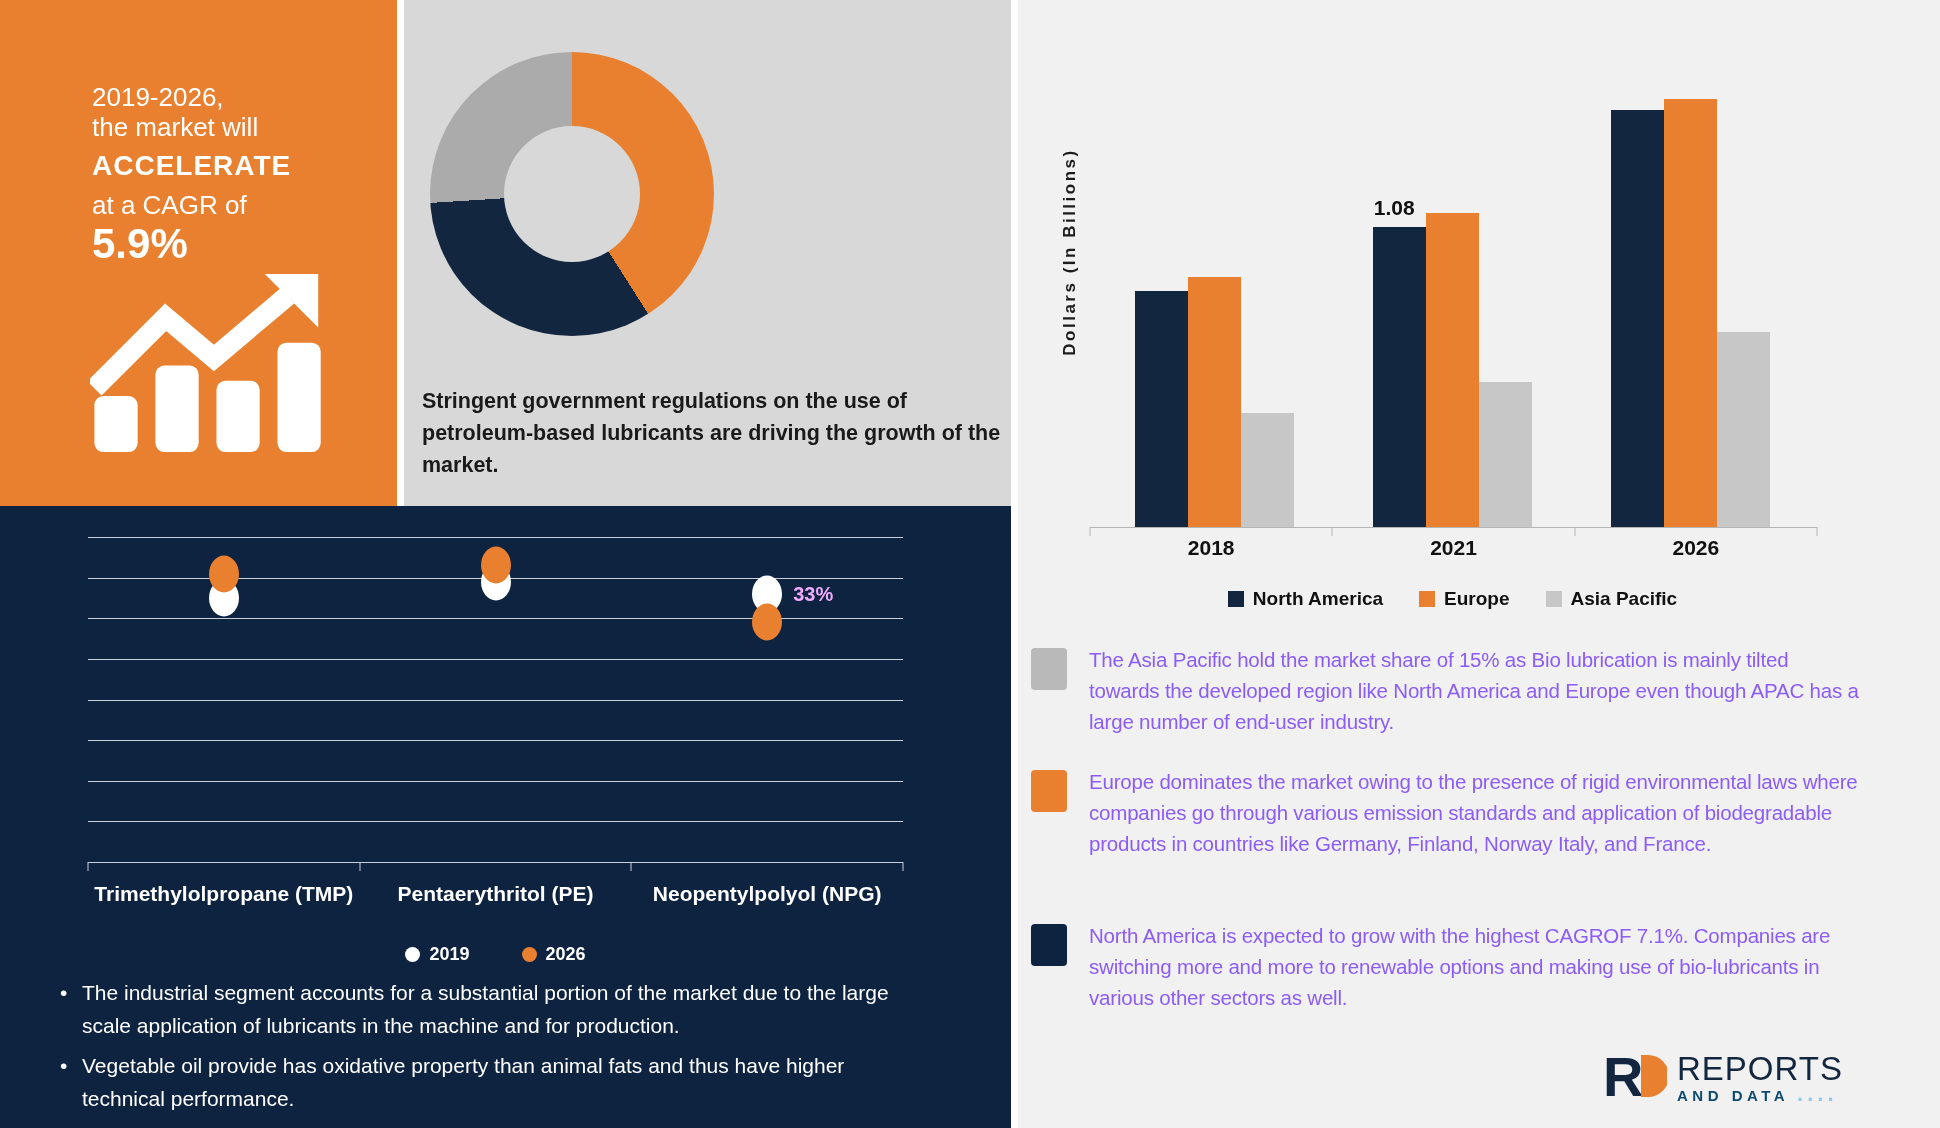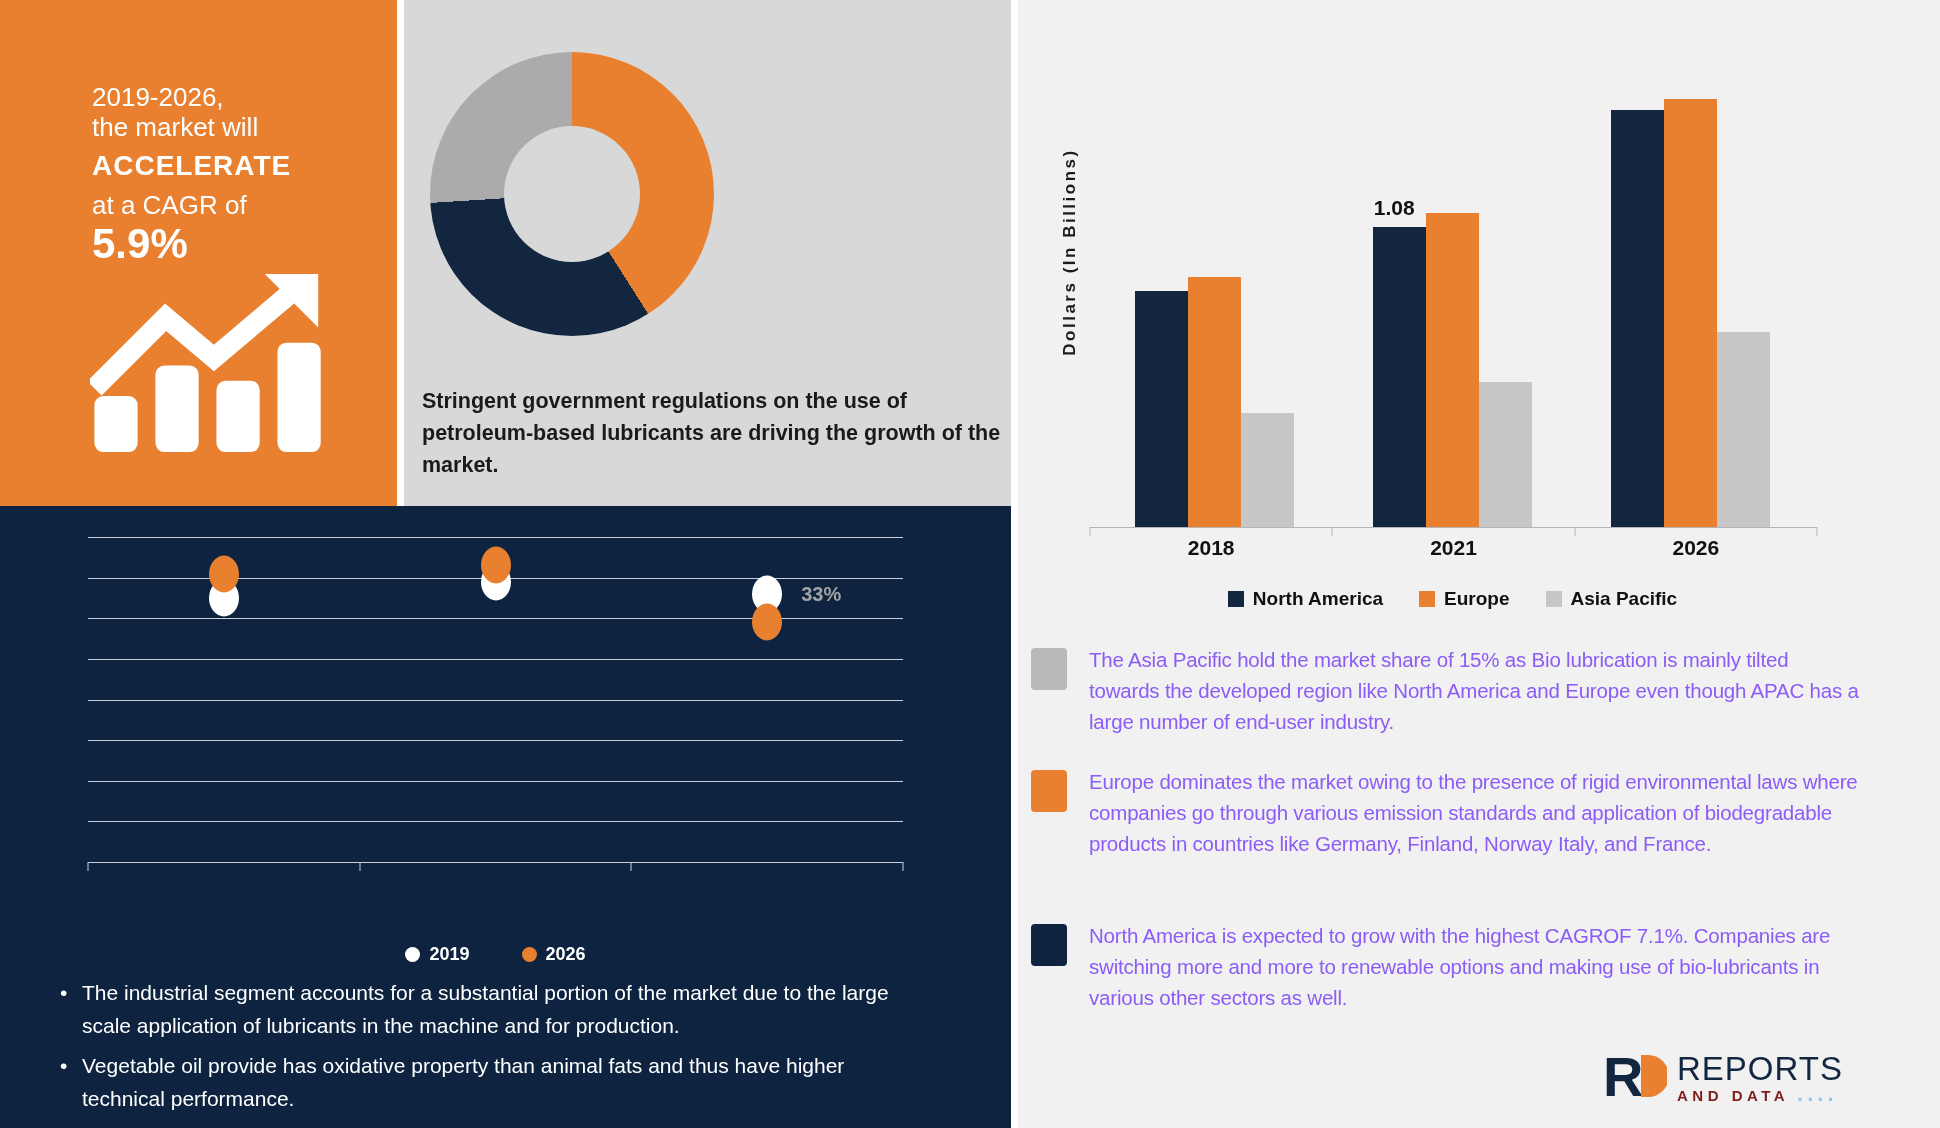--- a/index.html
+++ b/index.html
@@ -28,21 +28,21 @@
   .stat-lines{margin-top:16px;}
   .stat-line{font-size:20px;font-weight:700;color:#1a1a1a;line-height:28px;}
   .note{position:absolute;left:18px;top:385px;width:585px;font-size:21.5px;font-weight:700;
         color:#1a1a1a;line-height:32px;}
 
   
   .dot-plot{position:absolute;left:88px;top:31px;width:815px;height:325px;}
   .gridline{position:absolute;left:0;width:100%;height:1px;background:#c9d0d9;}
   .dot-tick{position:absolute;top:100%;width:1px;height:9px;background:#c9d0d9;transform:translateX(-0.5px);}
   .dot{position:absolute;width:30px;height:37px;border-radius:50%;transform:translate(-50%,-50%);}
-  .dot-label{position:absolute;transform:translateY(-50%);color:#a3a3a3;font-weight:700;font-size:20px;white-space:nowrap;margin-left:8px;}
+  .dot-label{position:absolute;transform:translateY(-50%);color:#f0abfc;font-weight:700;font-size:20px;white-space:nowrap;}
   .dot-categories{position:absolute;left:88px;top:376px;width:815px;display:flex;}
   .dot-cat{flex:1;text-align:center;color:#ffffff;font-weight:700;font-size:21px;}
   .dot-legend{position:absolute;left:88px;top:438px;width:815px;display:flex;justify-content:center;gap:52px;align-items:center;}
   .legend-item{display:flex;align-items:center;gap:9px;}
   .legend-dot{width:15px;height:15px;border-radius:50%;}
   .legend-square{width:16px;height:16px;}
   .dot-legend .legend-text{color:#ffffff;font-weight:700;font-size:18px;}
   .bullet-list{position:absolute;left:52px;top:470px;width:880px;}
   .bullet-item{position:relative;padding-left:30px;color:#ffffff;font-size:21px;line-height:33px;margin-bottom:7px;}
   .bullet-item::before{content:"\2022";position:absolute;left:8px;top:0;font-size:21px;}
@@ -69,21 +69,21 @@
   .insight:nth-child(3){top:920px;}
   .insight-marker{position:absolute;left:0;top:4px;width:36px;height:42px;border-radius:4px;}
   .insight-text{margin-left:58px;width:772px;font-size:20.5px;line-height:31px;color:#8b5cf6;letter-spacing:-0.2px;}
 
   
   .logo{position:absolute;left:587px;top:1052px;display:flex;align-items:flex-start;gap:10px;}
   .logo-mark{width:62px;height:50px;}
   .logo-text-col{display:flex;flex-direction:column;}
   .logo-brand{font-size:33px;font-weight:400;color:#12263f;letter-spacing:1px;line-height:34px;}
   .logo-subrow{display:flex;align-items:baseline;gap:8px;margin-top:1px;}
-  .logo-sub{font-size:15px;font-weight:700;color:#7f1d1d;letter-spacing:4.5px;}
+  .logo-sub{font-size:15px;font-weight:700;color:#0c4a6e;letter-spacing:4.5px;}
   .logo-dots{font-size:22px;font-weight:700;color:#8fc8e8;letter-spacing:4px;line-height:10px;}
 </style>
 </head>
 <body>
 
 <div class="stage">
 
   <div class="panel panel-orange">
     <div class="headline">
       <div class="hl-sm">2019-2026,</div>
@@ -125,20 +125,25 @@
         <div class="dot-tick" style="left: 66.6667%;"></div>
         <div class="dot-tick" style="left: 100%;"></div>
         <div class="dot" style="background: rgb(255, 255, 255); left: 16.6667%; top: 18.75%;"></div>
         <div class="dot" style="background: rgb(255, 255, 255); left: 50%; top: 13.75%;"></div>
         <div class="dot" style="background: rgb(255, 255, 255); left: 83.3333%; top: 17.5%;"></div>
         <div class="dot-label" style="left: calc(83.3333% + 26px); top: 17.5%;">33%</div>
         <div class="dot" style="background: rgb(232, 128, 47); left: 16.6667%; top: 11.25%;"></div>
         <div class="dot" style="background: rgb(232, 128, 47); left: 50%; top: 8.75%;"></div>
         <div class="dot" style="background: rgb(232, 128, 47); left: 83.3333%; top: 26.25%;"></div>
       </div>
+    <div class="dot-categories">
+        <div class="dot-cat">Trimethylolpropane (TMP)</div>
+        <div class="dot-cat">Pentaerythritol (PE)</div>
+        <div class="dot-cat">Neopentylpolyol (NPG)</div>
+      </div>
     <div class="dot-legend">
         <div class="legend-item">
           <div class="legend-dot" style="background: rgb(255, 255, 255);"></div>
           <span class="legend-text">2019</span>
         </div>
         <div class="legend-item">
           <div class="legend-dot" style="background: rgb(232, 128, 47);"></div>
           <span class="legend-text">2026</span>
         </div>
       </div>

